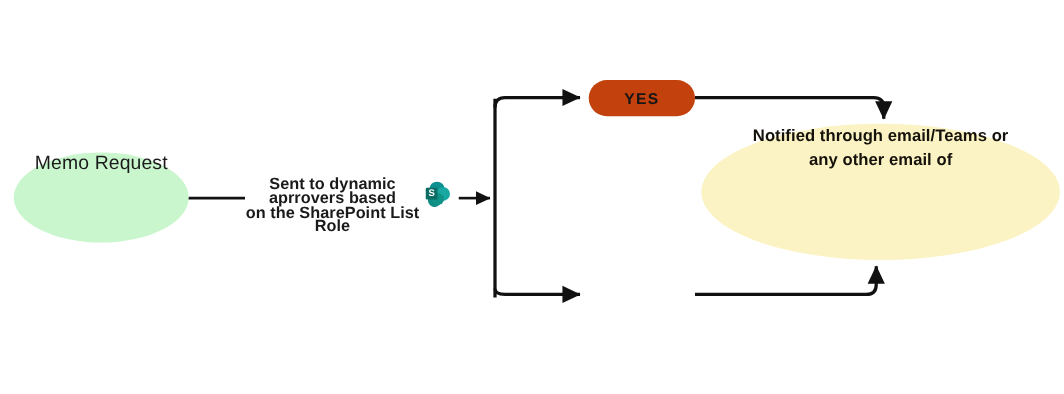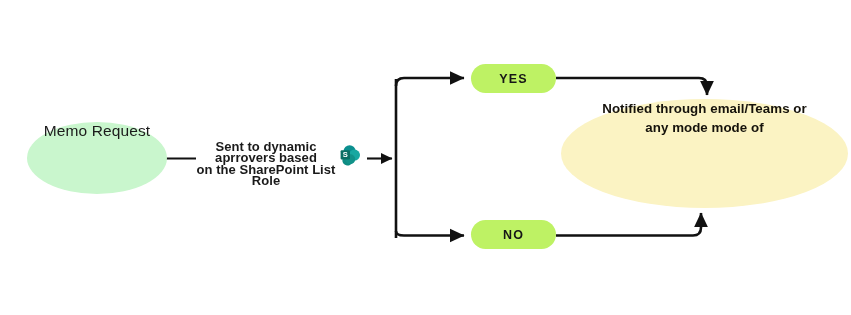--- a/index.html
+++ b/index.html
@@ -26,21 +26,21 @@
   
   .node-ellipse {
     position: absolute;
     display: flex;
     align-items: flex-start;
     justify-content: center;
     text-align: center;
     border-radius: 50%;
   }
   #start-node {
-    left: 27px;
+    left: 11px;
     top: 122px;
     width: 140px;
     height: 72px;
     background: #c9f6cd;
   }
   #start-node .node-text {
     font-size: 15.5px;
     color: #1b1b1b;
     letter-spacing: 0.1px;
     font-weight: 400;
@@ -62,21 +62,21 @@
     letter-spacing: 0.05px;
     padding: 0 26px;
   }
 
   
   .pill {
     position: absolute;
     width: 85px;
     height: 29px;
     border-radius: 15px;
-    background: #bef264;
+    background: #c2410c;
     display: flex;
     align-items: center;
     justify-content: center;
   }
   .pill .pill-text {
     font-size: 12.5px;
     font-weight: 700;
     color: #161616;
     letter-spacing: 1.1px;
   }
@@ -156,24 +156,21 @@
       <circle cx="12.3" cy="16.2" r="4.9" fill="#119289"></circle>
       <rect x="2.6" y="7.2" width="9.4" height="9.4" rx="1.0" fill="#0a6e64"></rect>
       <text x="7.3" y="13.9" text-anchor="middle" font-family="Liberation Sans, sans-serif" font-size="7.6" font-weight="700" fill="#ffffff">S</text>
     </svg>
   </div>
 
   <div id="pill-yes" class="pill">
     <span class="pill-text">YES</span>
   </div>
 
-  <div id="pill-no" class="pill">
-    <span class="pill-text">NO</span>
-  </div>
 
   <div id="end-node" class="node-ellipse">
     <span class="node-text">
       <span>Notified through email/Teams or</span><br>
-      <span>any mode mode of</span><br>
+      <span>any other email of</span><br>
     </span>
   </div>
 
 </div>
 
 </body></html>

